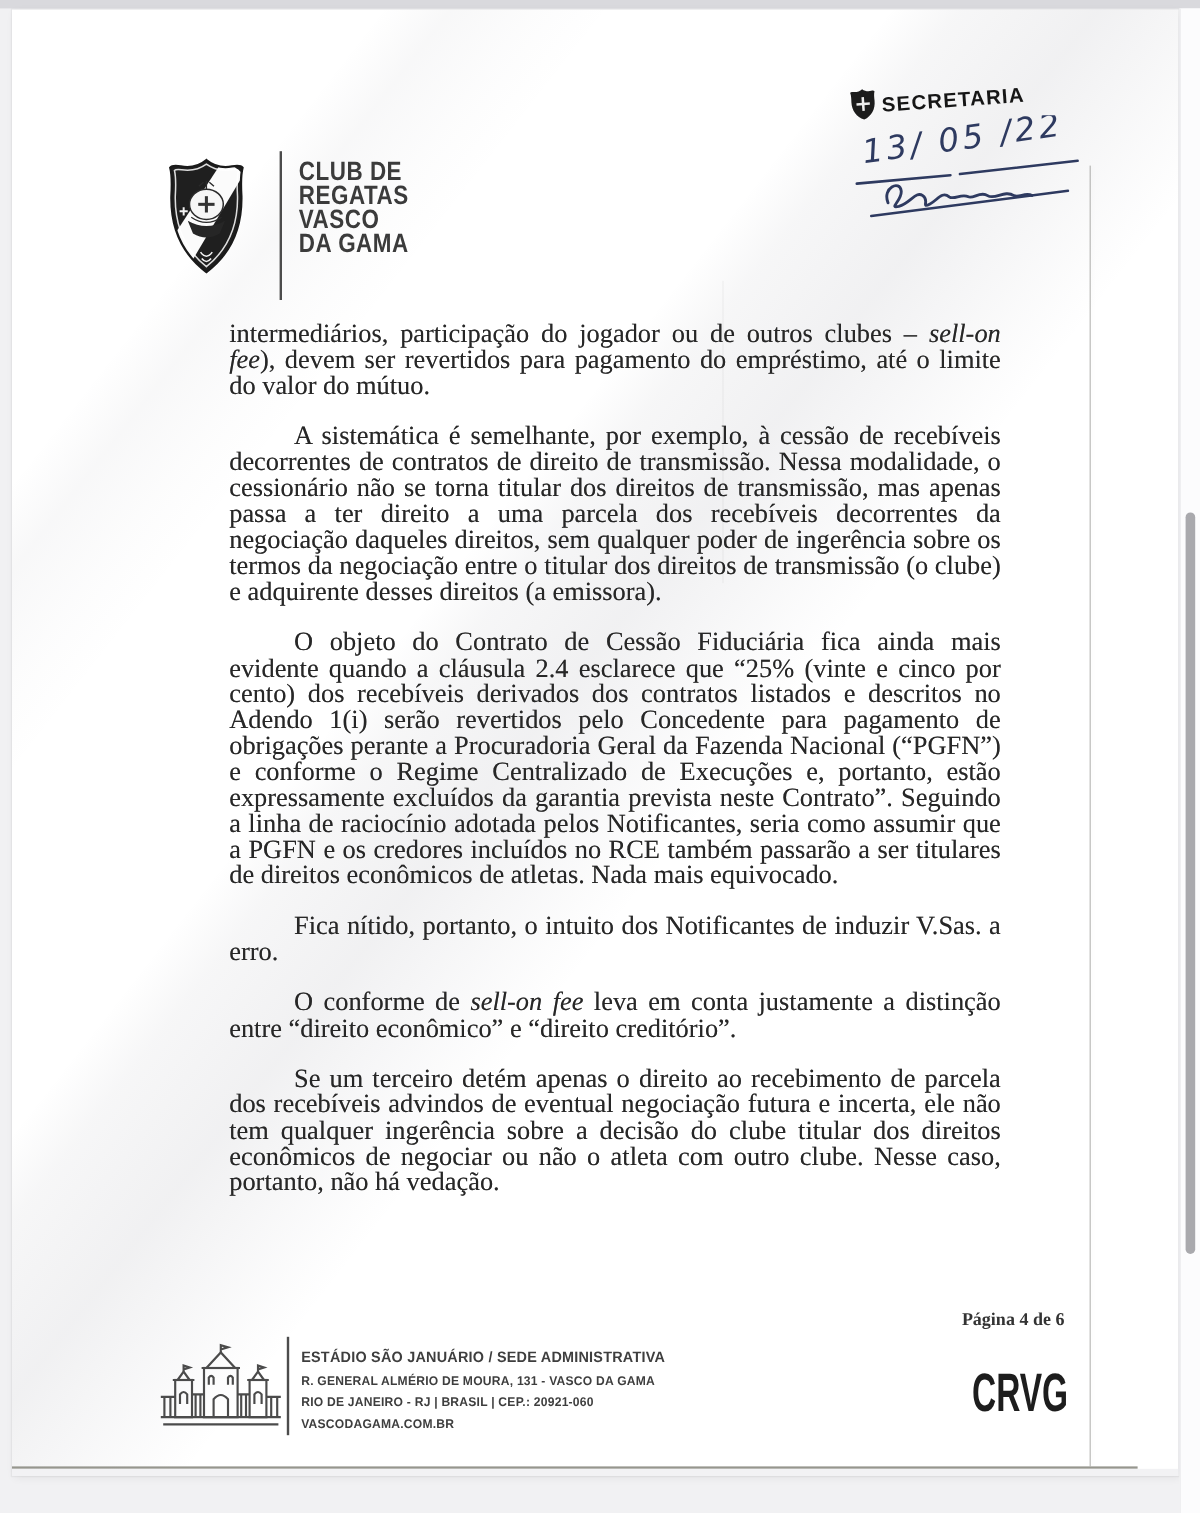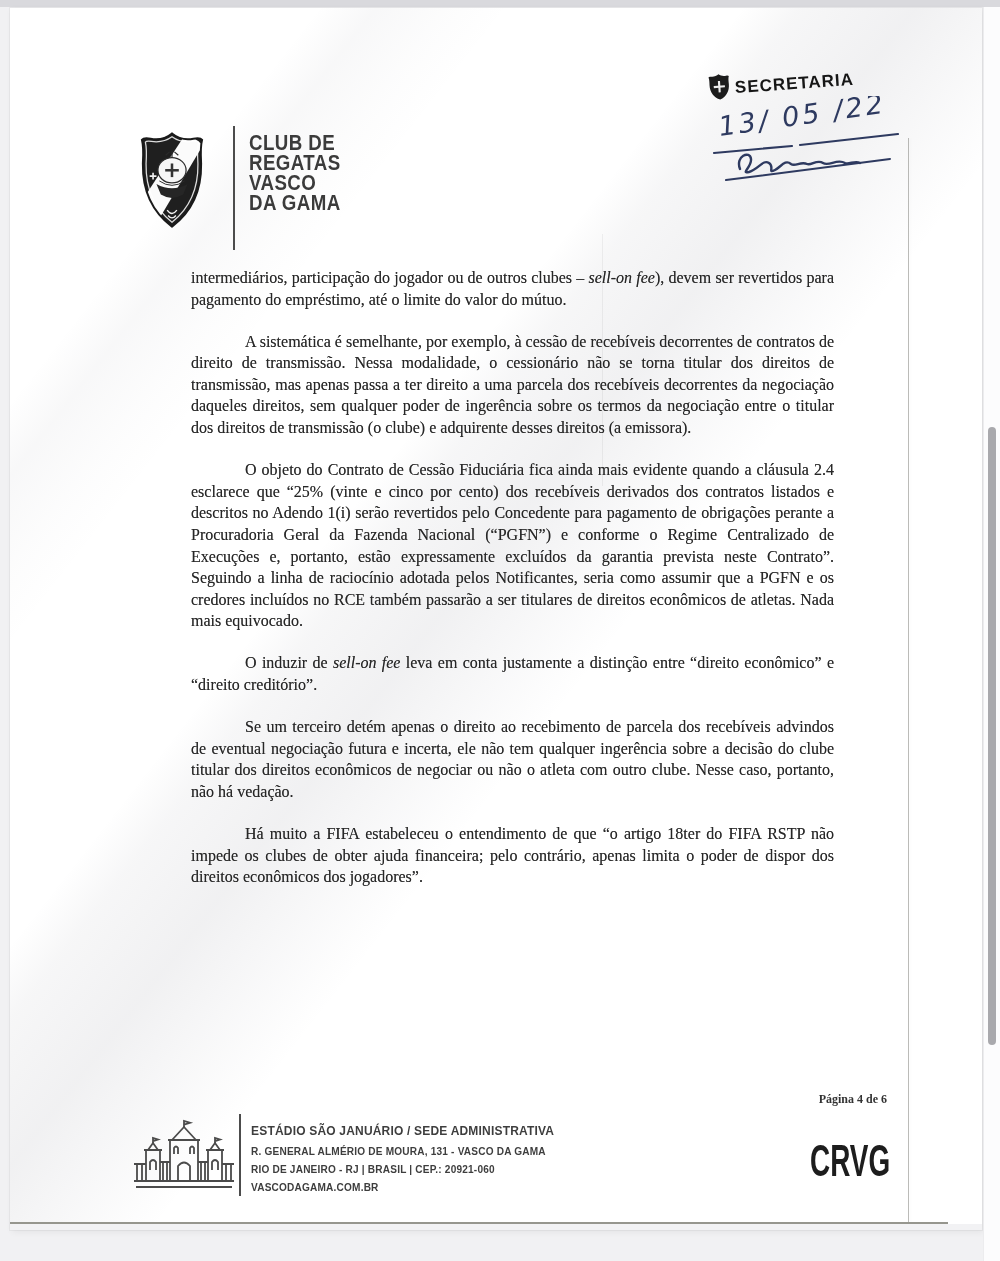--- a/index.html
+++ b/index.html
@@ -40,31 +40,31 @@
   
   .stamp{position:absolute;left:698px;top:66px;width:215px;height:120px;}
   .stamp-row{display:flex;align-items:center;gap:4px;transform:rotate(-4deg);transform-origin:left center;}
   .stamp-label{font-family:"Liberation Sans",sans-serif;font-weight:bold;font-size:17px;
     letter-spacing:1px;color:#161616;}
   .handwriting{position:absolute;left:-4px;top:22px;}
 
   
   .doc-body{
     position:absolute;left:181px;top:259px;width:643px;
-    font-family:"Liberation Serif",serif;font-size:16px;line-height:21.6px;
+    font-family:"Liberation Serif",serif;font-size:22px;line-height:21.6px;
     text-align:justify;color:#272727;text-shadow:0 0 .4px rgba(40,40,40,.55);
   }
   .doc-body p{margin:0 0 20.5px;text-indent:54px;}
   .doc-body p.no-indent{text-indent:0;}
   .it{font-style:italic;}
   .bd{font-weight:normal;}
 
   
   .page-label{position:absolute;left:727px;top:1084px;width:150px;text-align:right;
-    font-family:"Liberation Serif",serif;font-size:12px;font-weight:600;color:#333;}
+    font-family:"Liberation Serif",serif;font-size:15px;font-weight:600;color:#333;}
   .stadium{position:absolute;left:122px;top:1110px;}
   .footer-divider{position:absolute;left:229px;top:1106px;width:2px;height:82px;background:#4c4c4c;}
   .addr{position:absolute;left:241px;top:1113px;font-family:"Liberation Sans",sans-serif;
     font-weight:bold;color:#3e3e3e;transform:scaleX(0.96);transform-origin:left top;white-space:nowrap;}
   .addr div{letter-spacing:.2px;}
   .addr .addr-main{font-size:12.5px;line-height:21px;}
   .addr .addr-sub{font-size:10.5px;line-height:18px;}
   .crvg{position:absolute;left:800px;top:1131px;
     font-family:"Liberation Sans",sans-serif;font-weight:bold;font-size:45px;line-height:44px;
     color:#1d1d1d;transform:scaleX(0.62);transform-origin:left top;letter-spacing:0;}
@@ -137,23 +137,23 @@
         <path d="M36,73 C31,60 46,54 47,63 C48,71 36,78 45,76 C55,73 59,63 65,67 C71,71 63,78 71,74 C77,71 81,63 87,68 C91,71 97,65 103,68 C107,70 113,63 119,67 C125,71 133,62 141,67 C145,69 151,64 156,67" stroke="#2e3a60" stroke-width="2.4" fill="none" stroke-linecap="round"></path>
         <path d="M22,84 L186,63" stroke="#2e3a60" stroke-width="2" fill="none" stroke-linecap="round"></path>
       </svg>
     </div>
   </div>
 
   <div class="doc-body">
       <p class="no-indent"><span>intermediários, participação do jogador ou de outros clubes – </span><span class="it">sell-on fee</span><span>), devem ser revertidos para pagamento do empréstimo, até o limite do valor do mútuo.</span></p>
       <p><span>A sistemática é semelhante, por exemplo, à cessão de recebíveis decorrentes de contratos de direito de transmissão. Nessa modalidade, o cessionário não se torna titular dos direitos de transmissão, mas apenas passa a ter direito a uma parcela dos </span><span class="bd">recebíveis</span><span> decorrentes da negociação daqueles direitos, sem qualquer poder de ingerência sobre os termos da negociação entre o titular dos direitos de transmissão (o clube) e adquirente desses direitos (a emissora).</span></p>
       <p><span>O objeto do Contrato de Cessão Fiduciária fica ainda mais evidente quando a cláusula 2.4 esclarece que “25% (vinte e cinco por cento) dos recebíveis derivados dos contratos listados e descritos no Adendo 1(i) serão revertidos pelo Concedente para pagamento de obrigações perante a Procuradoria Geral da Fazenda Nacional (“PGFN”) e conforme o Regime Centralizado de Execuções e, portanto, estão expressamente excluídos da garantia prevista neste Contrato”. Seguindo a linha de raciocínio adotada pelos Notificantes, seria como assumir que a PGFN e os credores incluídos no RCE também passarão a ser titulares de direitos econômicos de atletas. Nada mais equivocado.</span></p>
-      <p><span>O induzir de </span><span class="it">sell-on fee</span><span> leva em conta justamente a distinção entre “direito econômico” e “direito creditório”.</span></p>
+      <p><span>Fica nítido, portanto, o intuito dos Notificantes de induzir V.Sas. a erro.</span></p>
+      <p><span>O conforme de </span><span class="it">sell-on fee</span><span> leva em conta justamente a distinção entre “direito econômico” e “direito creditório”.</span></p>
       <p><span>Se um terceiro detém apenas o direito ao recebimento de parcela dos recebíveis advindos de eventual negociação futura e incerta, ele não tem qualquer ingerência sobre a decisão do clube titular dos direitos econômicos de negociar ou não o atleta com outro clube. Nesse caso, portanto, não há vedação.</span></p>
-      <p><span>Há muito a FIFA estabeleceu o entendimento de que “o artigo 18ter do FIFA RSTP não impede os clubes de obter ajuda financeira; pelo contrário, apenas limita o poder de dispor dos direitos econômicos dos jogadores”.</span></p>
     </div>
 
   <div class="page-label">Página 4 de 6</div>
 
   <div class="stadium">
     <svg width="104" height="74" viewBox="0 0 104 74" fill="none" stroke="#4b4b4b" stroke-width="1.8" aria-hidden="true">
       <path d="M2,63 H102"></path>
       <path d="M4,69 H100"></path>
       <rect x="38" y="22" width="28" height="41"></rect>
       <path d="M36,22 H68 M40,22 L52,9 L64,22"></path>

